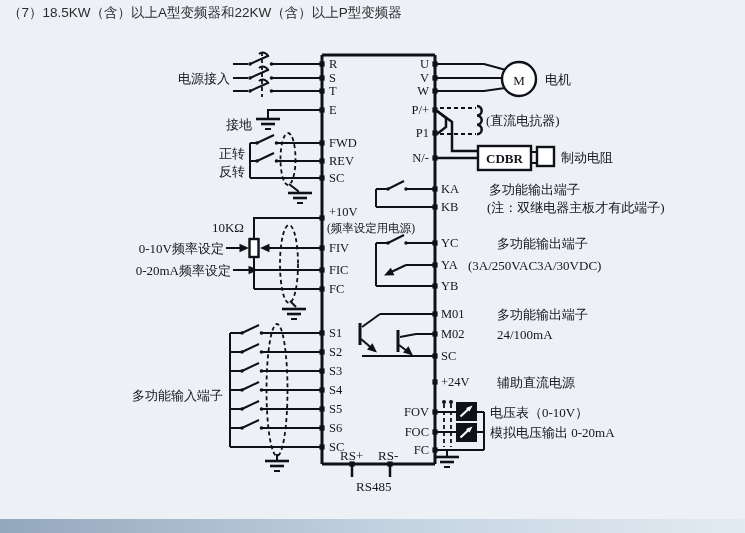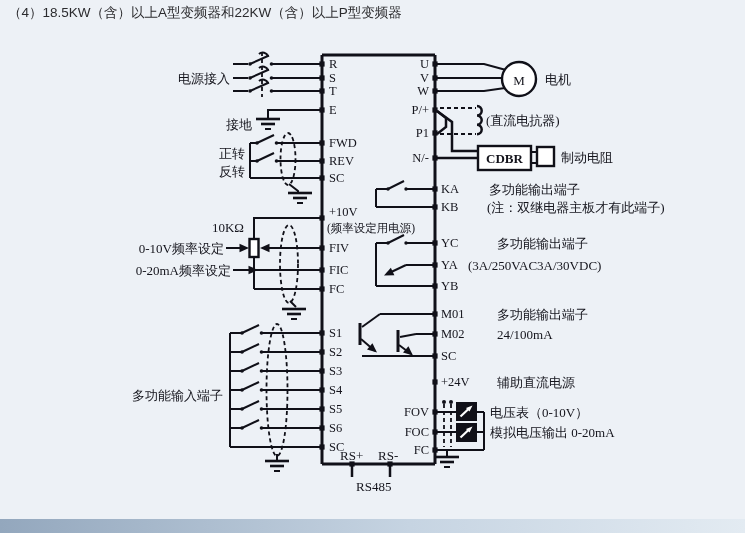--- a/index.html
+++ b/index.html
@@ -26,21 +26,21 @@
   .wb{stroke:#101018;stroke-width:2.5;fill:none;}
   .dash{stroke:#101018;stroke-width:1.8;fill:none;stroke-dasharray:4 3;}
   .blk{fill:#101018;stroke:none;}
   .box{fill:#ffffff;stroke:#101018;stroke-width:2.4;}
   .small{font-size:11.5px;}
   .term{font-size:12.5px;}
 </style>
 </head>
 <body>
 
-<div id="title">（4）18.5KW（含）以上A型变频器和22KW（含）以上P型变频器</div>
+<div id="title">（7）18.5KW（含）以上A型变频器和22KW（含）以上P型变频器</div>
 
 <svg width="745" height="533" viewBox="0 0 745 533">
   <defs>
     <rect id="d" x="-2.6" y="-2.6" width="5.2" height="5.2" class="blk"></rect>
     <polygon id="arr" points="0,0 -9.5,-4.2 -9.5,4.2" class="blk"></polygon>
     <g id="gnd" class="w">
       <line x1="-12" y1="0" x2="12" y2="0" stroke-width="2.6"></line>
       <line x1="-7" y1="5" x2="7" y2="5" stroke-width="2.6"></line>
       <line x1="-3" y1="10" x2="3" y2="10" stroke-width="2"></line>
     </g>

